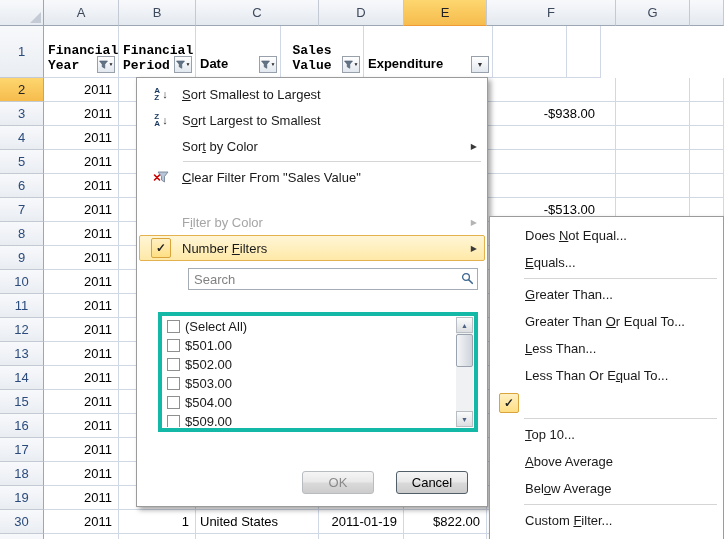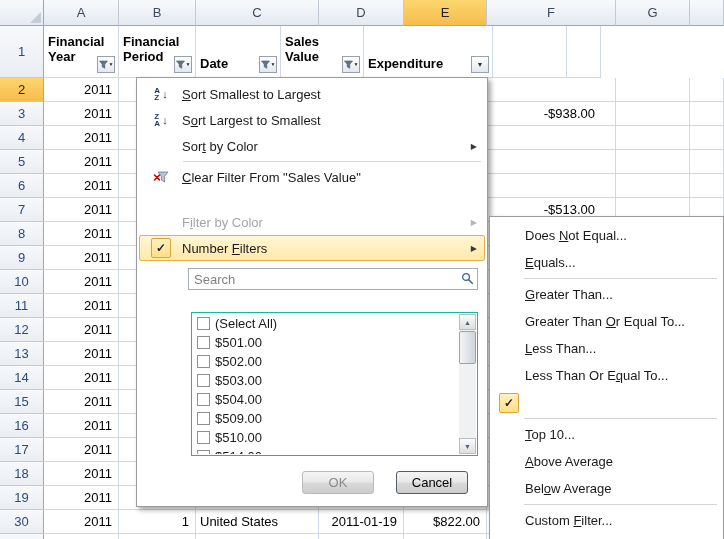--- a/index.html
+++ b/index.html
@@ -28,22 +28,22 @@
           font-size:13px; color:#000; display:flex; align-items:center; padding:0 4px;
           white-space:nowrap; overflow:hidden; }
   .num { justify-content:flex-end; padding-right:6px; }
   .fnum { padding-right:20px; }
   .wA{width:75px;flex:none}.wB{width:77px;flex:none}.wC{width:123px;flex:none}.wD{width:85px;flex:none}
   .wE{width:83px;flex:none}.wF{width:129px;flex:none}.wG{width:74px;flex:none}.wH{width:34px;flex:none}
 
   .hcell { position:relative; font-weight:bold; }
   .ht { position:absolute; left:4px; right:2px; line-height:15px; white-space:normal; }
   .ht.one { bottom:6px; }
-  .ht.two { top:8px; }
-  .ht.two.narrow { right:24px; }
+  .ht.two { top:17px;font-family:Liberation Mono, monospace; }
+  .ht.two.narrow { right:24px;text-align:center; }
   .fbtn { position:absolute; right:3px; bottom:4px; width:18px; height:17px;
           border:1px solid #98A0AB; background:linear-gradient(#FFFFFF,#E2E8EF);
           display:flex; align-items:center; justify-content:center; gap:1px; cursor:default; }
   .tarr { font-size:5px; color:#222; line-height:1; font-weight:normal; }
   .tarr2 { font-size:7px; color:#333; line-height:1; font-weight:normal; }
 
   
   .menu { position:absolute; left:136px; top:77px; width:352px; height:430px; z-index:5;
           background:#fff; border:1px solid #9B9B9B; box-shadow:3px 3px 5px rgba(0,0,0,.35);
           padding-top:3px; font-size:13px; color:#1A1A1A; }
@@ -64,21 +64,21 @@
   .chk { width:20px; height:20px; display:flex; align-items:center; justify-content:center;
          background:linear-gradient(#FFF0C3,#FFDF84); border:1px solid #D9A43B; border-radius:2px; }
   .chk i { font-style:normal; font-weight:bold; font-size:12px; color:#222; }
 
   .searchwrap { position:relative; margin:7px 9px 0 51px; height:36px; }
   .search { width:100%; height:22px; border:1px solid #A5ACB5; padding:2px 20px 2px 5px;
             font:13px "Liberation Sans", sans-serif; color:#444; }
   .search::placeholder { color:#828282; }
   .mag { position:absolute; right:4px; top:4px; }
 
-  .vlist { position:relative; margin:8px 9px 0 54px; height:144px; border:1px solid #14b8a6; background:#fff; }
+  .vlist { position:relative; margin:8px 9px 0 21px; height:120px; border:4px solid #14b8a6; background:#fff; }
   .vitems { position:absolute; left:1px; top:1px; right:18px; bottom:1px; overflow:hidden; }
   .vitem { height:19px; display:flex; align-items:center; padding-left:4px; font-size:13px; }
   .cb { width:13px; height:13px; flex:none; border:1px solid #8E8F8F; background:#fff; margin-right:5px; }
   .vscroll { position:absolute; top:1px; right:1px; bottom:1px; width:17px; background:#F0F1F2; }
   .sbtn { height:16px; display:flex; align-items:center; justify-content:center; font-size:7px; color:#4D6185;
           background:linear-gradient(#FBFBFB,#DCDEE1); border:1px solid #B8BDC4; }
   .sbtn.down { position:absolute; left:0; right:0; bottom:0; }
   .sthumb { position:absolute; left:0; top:17px; width:17px; height:33px;
             background:linear-gradient(90deg,#F4F5F6,#CED4DB); border:1px solid #99A3B0; border-radius:2px; }
 

